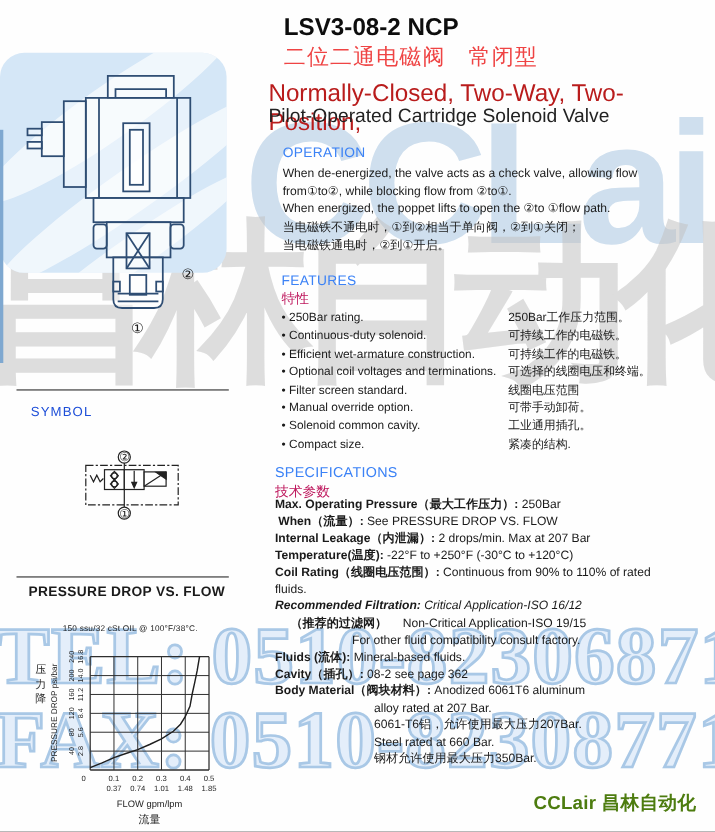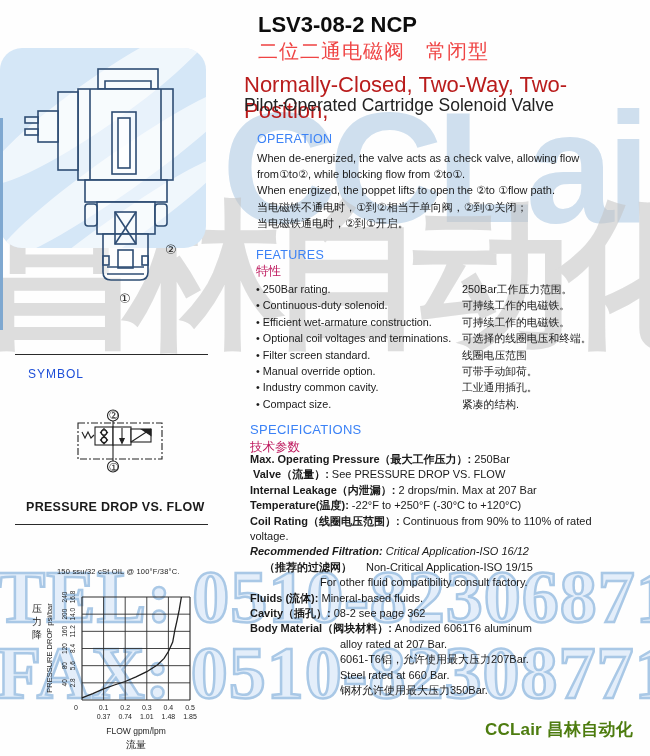--- a/index.html
+++ b/index.html
@@ -20,21 +20,21 @@
   .swoosh{position:absolute;background:rgba(255,255,255,.65);border-radius:50%;}
   .sw1{width:280px;height:48px;left:-40px;top:30px;transform:rotate(-35deg);}
   .sw2{width:300px;height:40px;left:-30px;top:105px;transform:rotate(-35deg);}
   .sw3{width:260px;height:30px;left:-10px;top:168px;transform:rotate(-35deg);}
   .wm-strip{left:0;top:118px;width:3px;height:212px;background:#7fa8d0;z-index:1;}
   
   .content{position:absolute;inset:0;z-index:2;}
   .abs{position:absolute;}
   .rule{border-top:1.6px solid #2a2a2a;height:0;width:193px;left:15px;}
   .h-sym{left:28px;top:367px;font-size:12px;letter-spacing:1px;color:#1d4ed8;}
-  .h-chart{left:26px;top:500px;font-size:12.5px;font-weight:bold;letter-spacing:.3px;}
+  .h-chart{left:26px;top:531px;font-size:12.5px;font-weight:bold;letter-spacing:.3px;}
   .chart-note{left:57px;top:567px;font-size:7.5px;color:#222;letter-spacing:.2px;}
   
   .rcol{left:244px;top:0;width:402px;height:756px;}
   .title{left:14px;top:12px;font-size:22px;font-weight:bold;color:#0d0d0d;}
   .title-cn{left:14px;top:38px;font-size:20px;color:#ef4444;letter-spacing:1px;}
   .sub1{left:0;top:72px;font-size:22px;color:#b91c1c;}
   .sub2{left:0;top:95px;font-size:17.5px;color:#222;}
   .sect{font-size:12.5px;font-weight:normal;letter-spacing:.3px;color:#3b82f6;}
   .sect-cn{font-size:12.5px;color:#be185d;}
   .op-lines{left:13px;top:150px;font-size:11px;line-height:16.2px;width:388px;}
@@ -208,38 +208,38 @@
           </div>
           <div class="feat-row">
             <div class="feat-en">• Filter screen standard.</div>
             <div class="feat-zh">线圈电压范围</div>
           </div>
           <div class="feat-row">
             <div class="feat-en">• Manual override option.</div>
             <div class="feat-zh">可带手动卸荷。</div>
           </div>
           <div class="feat-row">
-            <div class="feat-en">• Industry common cavity.</div>
+            <div class="feat-en">• Solenoid common cavity.</div>
             <div class="feat-zh">工业通用插孔。</div>
           </div>
           <div class="feat-row">
             <div class="feat-en">• Compact size.</div>
             <div class="feat-zh">紧凑的结构.</div>
           </div>
         </div>
 
       <div class="abs sect" style="left:6px;top:422px;font-size:13px">SPECIFICATIONS</div>
       <div class="abs sect-cn" style="left:6px;top:439px">技术参数</div>
       <div class="abs spec-lines" id="spec-lines">
           <div style="padding-left: 0px;"><b>Max. Operating Pressure（最大工作压力）:</b> 250Bar</div>
-          <div style="padding-left: 3px;"><b>Valve（流量）:</b> See PRESSURE DROP VS. FLOW</div>
+          <div style="padding-left: 3px;"><b>When（流量）:</b> See PRESSURE DROP VS. FLOW</div>
           <div style="padding-left: 0px;"><b>Internal Leakage（内泄漏）:</b> 2 drops/min. Max at 207 Bar</div>
           <div style="padding-left: 0px;"><b>Temperature(温度):</b> -22°F to +250°F (-30°C to +120°C)</div>
           <div style="padding-left: 0px;"><b>Coil Rating（线圈电压范围）:</b> Continuous from 90% to 110% of rated</div>
-          <div style="padding-left: 0px;">voltage.</div>
+          <div style="padding-left: 0px;">fluids.</div>
           <div style="padding-left: 0px; font-style: italic;"><b>Recommended Filtration:</b> Critical Application-ISO 16/12</div>
           <div style="padding-left: 14px;"><b>（推荐的过滤网）</b>　 Non-Critical Application-ISO 19/15</div>
           <div style="padding-left: 70px;">For other fluid compatibility consult factory.</div>
           <div style="padding-left: 0px;"><b>Fluids (流体):</b> Mineral-based fluids.</div>
           <div style="padding-left: 0px;"><b>Cavity（插孔）:</b> 08-2 see page  362</div>
           <div style="padding-left: 0px;"><b>Body Material（阀块材料）:</b> Anodized 6061T6 aluminum</div>
           <div style="padding-left: 90px;">alloy rated at 207 Bar.</div>
           <div style="padding-left: 90px;">6061-T6铝，允许使用最大压力207Bar.</div>
           <div style="padding-left: 90px;">Steel rated at 660 Bar.</div>
           <div style="padding-left: 90px;">钢材允许使用最大压力350Bar.</div>

